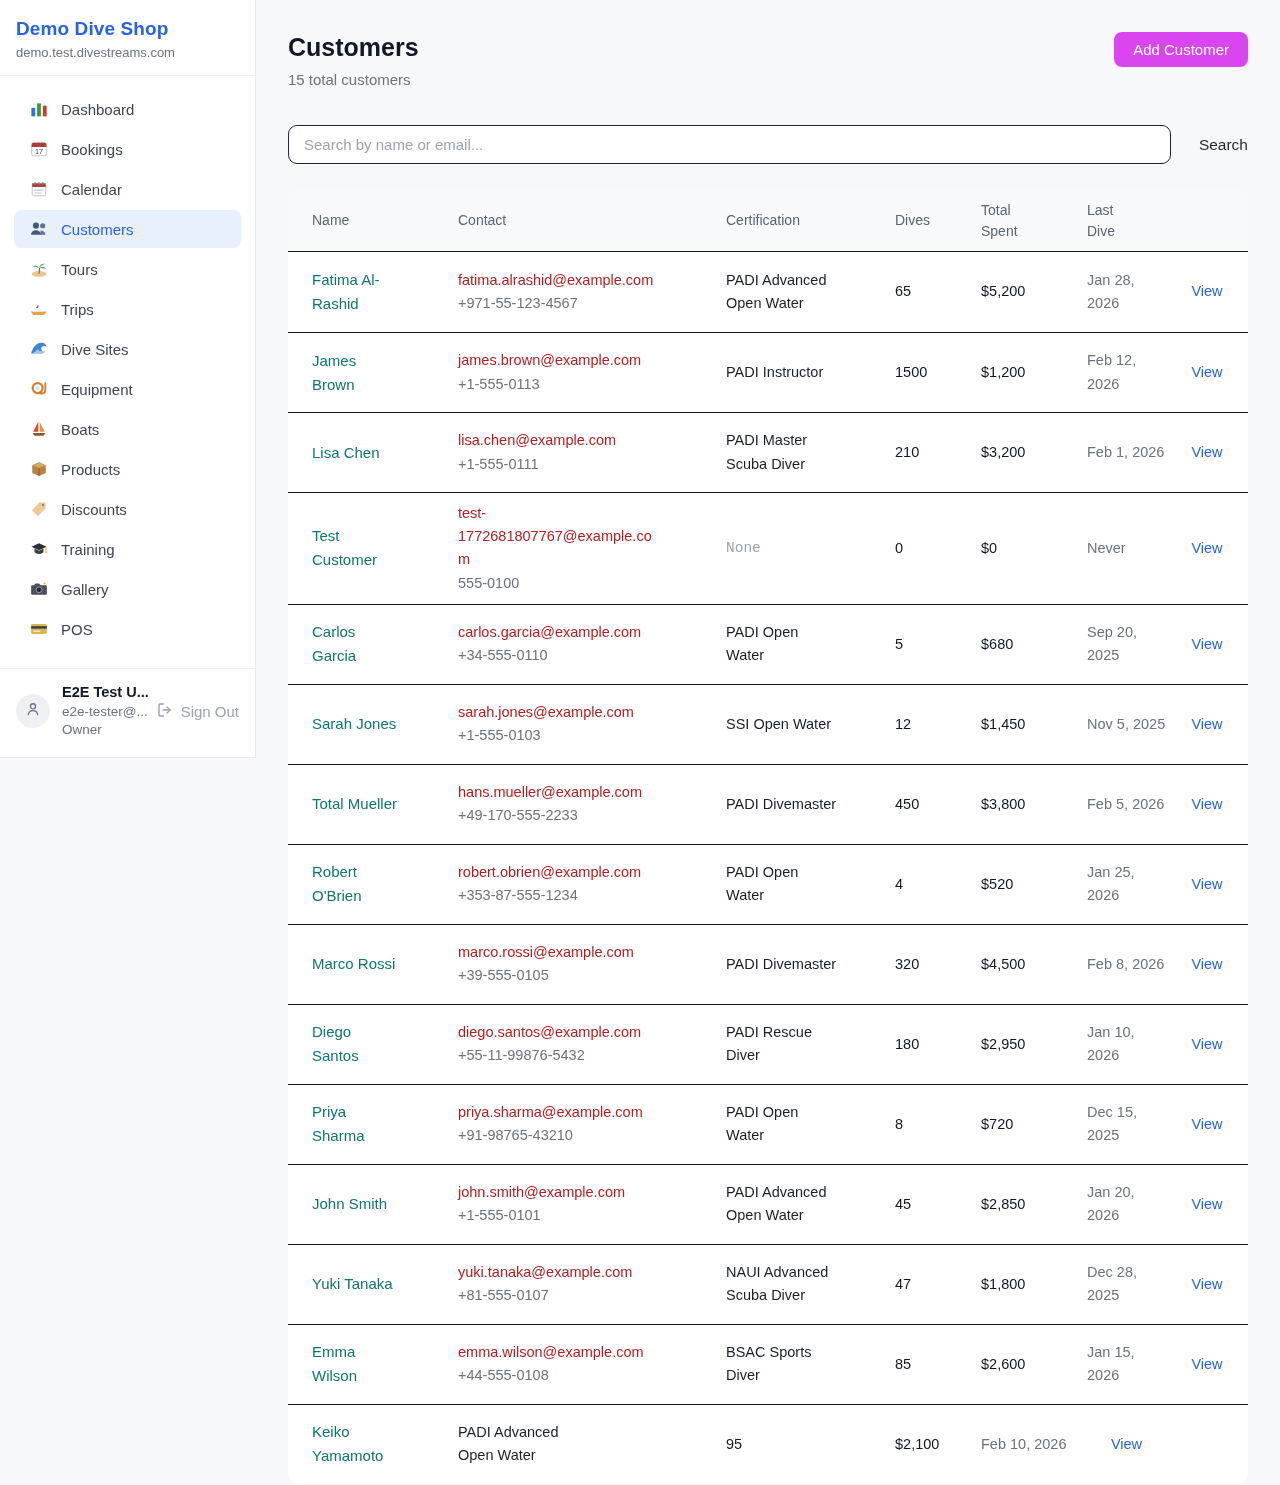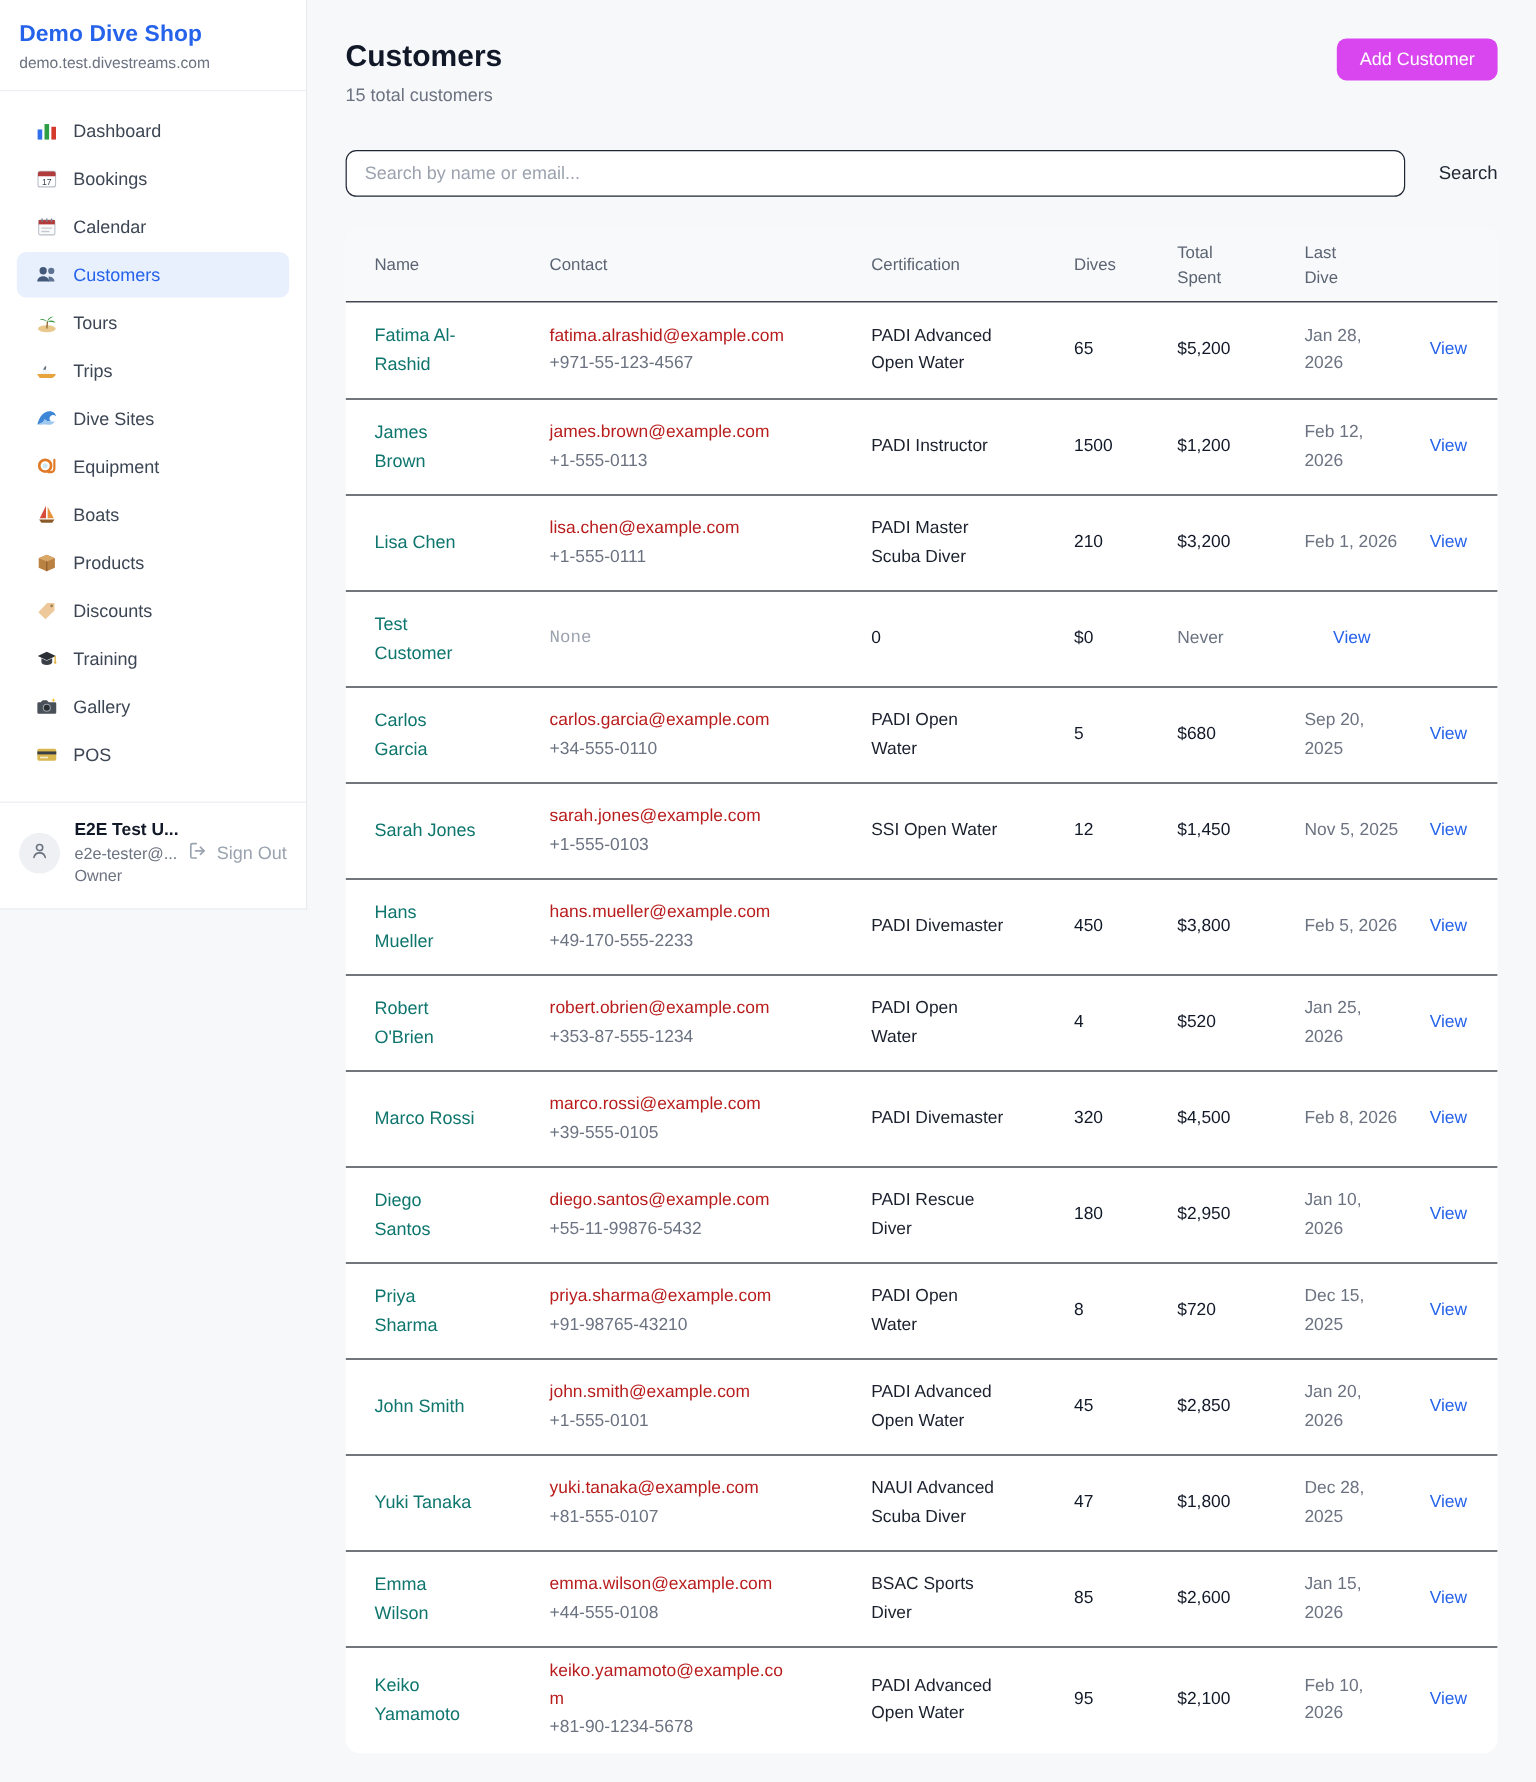--- a/index.html
+++ b/index.html
@@ -328,20 +328,24 @@
             <div class="phone">+1-555-0111</div>
           </div>
           <div class="cell cert"><span>PADI Master Scuba Diver</span></div>
           <div class="cell dives">210</div>
           <div class="cell spent">$3,200</div>
           <div class="cell last">Feb 1, 2026</div>
           <div class="cell viewc"><a class="view">View</a></div>
         </div>
         <div class="grid trow">
           <a class="cell name"><span>Test Customer</span></a>
+          <div class="cell contact">
+            <div class="email">test-1772681807767@example.com</div>
+            <div class="phone">555-0100</div>
+          </div>
           <div class="cell cert muted"><span>None</span></div>
           <div class="cell dives">0</div>
           <div class="cell spent">$0</div>
           <div class="cell last">Never</div>
           <div class="cell viewc"><a class="view">View</a></div>
         </div>
         <div class="grid trow">
           <a class="cell name"><span>Carlos Garcia</span></a>
           <div class="cell contact">
             <div class="email">carlos.garcia@example.com</div>
@@ -359,21 +363,21 @@
             <div class="email">sarah.jones@example.com</div>
             <div class="phone">+1-555-0103</div>
           </div>
           <div class="cell cert"><span>SSI Open Water</span></div>
           <div class="cell dives">12</div>
           <div class="cell spent">$1,450</div>
           <div class="cell last">Nov 5, 2025</div>
           <div class="cell viewc"><a class="view">View</a></div>
         </div>
         <div class="grid trow">
-          <a class="cell name"><span>Hans Mueller</span></a>
+          <a class="cell name"><span>Total Mueller</span></a>
           <div class="cell contact">
             <div class="email">hans.mueller@example.com</div>
             <div class="phone">+49-170-555-2233</div>
           </div>
           <div class="cell cert"><span>PADI Divemaster</span></div>
           <div class="cell dives">450</div>
           <div class="cell spent">$3,800</div>
           <div class="cell last">Feb 5, 2026</div>
           <div class="cell viewc"><a class="view">View</a></div>
         </div>
@@ -456,24 +460,20 @@
             <div class="phone">+44-555-0108</div>
           </div>
           <div class="cell cert"><span>BSAC Sports Diver</span></div>
           <div class="cell dives">85</div>
           <div class="cell spent">$2,600</div>
           <div class="cell last">Jan 15, 2026</div>
           <div class="cell viewc"><a class="view">View</a></div>
         </div>
         <div class="grid trow">
           <a class="cell name"><span>Keiko Yamamoto</span></a>
-          <div class="cell contact">
-            <div class="email">keiko.yamamoto@example.com</div>
-            <div class="phone">+81-90-1234-5678</div>
-          </div>
           <div class="cell cert"><span>PADI Advanced Open Water</span></div>
           <div class="cell dives">95</div>
           <div class="cell spent">$2,100</div>
           <div class="cell last">Feb 10, 2026</div>
           <div class="cell viewc"><a class="view">View</a></div>
         </div>
       </div>
   </div>
 </main>
 

